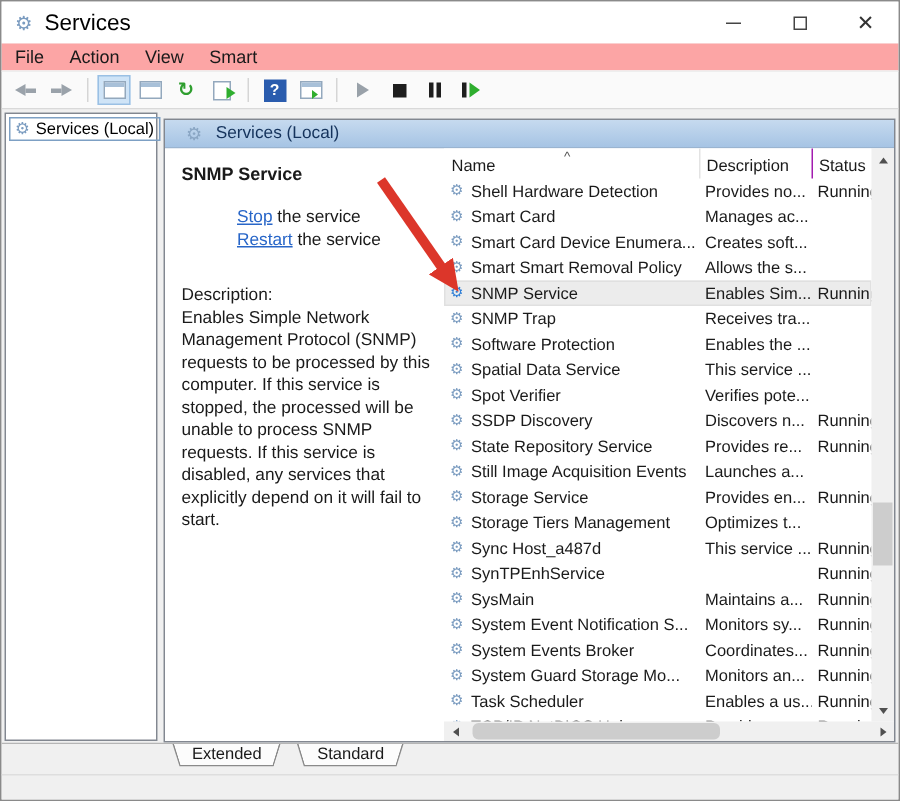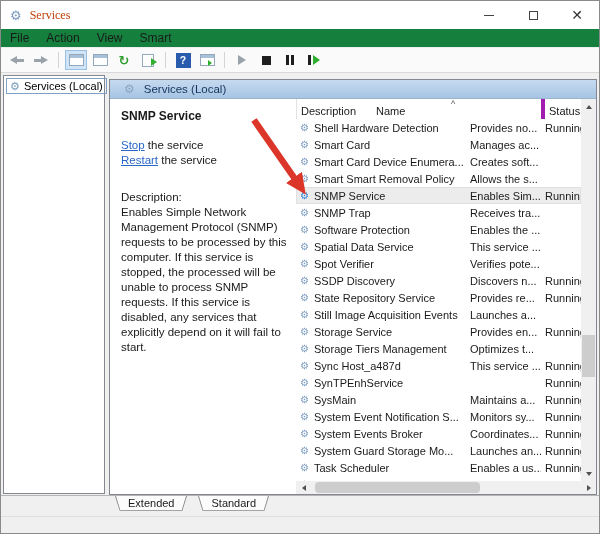--- a/index.html
+++ b/index.html
@@ -6,29 +6,29 @@
     --link:#2866c8; --band1:#c6daef; --band2:#a6c4e4;
     --gear:#7b9cc0; --gear-sel:#2f7fd6; --arrow:#dc362a;
   }
   *{margin:0;padding:0;box-sizing:border-box;}
   body{font-family:"Liberation Sans",sans-serif;background:#fff;}
   .window{width:600px;height:534px;border:1px solid #8a8a8a;background:#f0f0f0;position:relative;overflow:hidden;}
 
   
   .titlebar{height:28px;background:#fff;display:flex;align-items:center;padding-left:9px;}
   .title-gear{font-size:13px;color:var(--gear);line-height:1;}
-  .title-text{font-size:12px;color:#c2410c;margin-left:8px;font-family:Liberation Serif, serif;}
+  .title-text{font-size:15px;color:#000000;margin-left:8px;}
   .win-controls{margin-left:auto;display:flex;height:100%;}
   .wc{width:44px;height:100%;display:flex;align-items:center;justify-content:center;cursor:default;}
   .min-glyph{width:10px;border-top:1px solid #444;display:inline-block;}
   .max-glyph{width:9px;height:9px;border:1px solid #444;display:inline-block;}
   .close-glyph{font-size:14px;color:#333;line-height:1;}
 
   
-  .menubar{height:18px;background:#15803d;display:flex;align-items:center;gap:17px;padding-left:9px;font-size:12px;color:#1a1a1a;}
+  .menubar{height:18px;background:#fca5a5;display:flex;align-items:center;gap:17px;padding-left:9px;font-size:12px;color:#1a1a1a;}
   .menu-item{cursor:default;}
 
   
   .toolbar{height:26px;background:#fafafa;border-top:1px solid #eee;border-bottom:1px solid #d9d9d9;display:flex;align-items:center;padding-left:5px;gap:2px;}
   .tb-btn{width:22px;height:20px;display:flex;align-items:center;justify-content:center;}
   .tb-btn.active{background:#cfe4f7;border:1px solid #9ac0e4;}
   .tb-sep{width:1px;height:16px;background:#d5d5d5;margin:0 4px;}
   .i-arrow{position:relative;width:14px;height:9px;}
   .i-arrow::before{content:"";position:absolute;top:0;width:0;height:0;border-top:4.5px solid transparent;border-bottom:4.5px solid transparent;}
   .i-arrow::after{content:"";position:absolute;top:3px;width:7px;height:3.5px;background:#9aa2aa;}
@@ -60,32 +60,32 @@
 
   .right-panel{position:absolute;left:108px;top:6px;right:2px;bottom:0;border:1px solid #828790;background:#fff;display:flex;flex-direction:column;}
   .band{height:19px;background:linear-gradient(var(--band1),var(--band2));border-bottom:1px solid #9ab4d0;display:flex;align-items:center;padding-left:14px;gap:9px;flex:0 0 auto;}
   .band .gear{font-size:12px;color:#8aa6c4;}
   .band-title{font-size:11.5px;color:#15335c;}
   .content{flex:1;display:flex;min-height:0;background:#fff;}
 
   
   .ext-pane{width:186px;flex:0 0 auto;padding:10px 8px 0 11px;font-size:11.5px;color:#1a1a1a;}
   .svc-title{font-weight:bold;font-size:12px;}
-  .svc-links{margin-top:15px;line-height:15px;}
+  .svc-links{margin-top:15px;line-height:15px;margin-left:37px;}
   .link{color:var(--link);text-decoration:underline;cursor:pointer;}
   .desc-label{margin-top:22px;line-height:15px;}
   .desc-text{line-height:15px;width:172px;}
 
   
   .list{flex:1;position:relative;min-width:0;}
   .lv-header{position:absolute;top:0;left:0;right:15px;height:20px;font-size:11px;color:#1a1a1a;display:flex;background:#fff;}
   .hcell{display:flex;align-items:flex-end;padding-bottom:2px;}
   .hname{width:170px;padding-left:5px;position:relative;}
   .hdesc{width:75px;border-left:1px solid #e3e3e3;padding-left:4px;}
-  .hstatus{flex:1;border-left:4px solid #a21caf;padding-left:4px;}
+  .hstatus{flex:1;border-left:1px solid #a21caf;padding-left:4px;}
   .sort{position:absolute;left:80px;top:0px;font-size:9px;color:#555;}
   .lv-rows{position:absolute;top:20px;bottom:13px;left:0;right:15px;overflow:hidden;}
   .lv-row{display:flex;height:17px;align-items:center;font-size:11px;color:#1a1a1a;}
   .lv-row.selected{background:#ececec;outline:1px solid #e0e0e0;outline-offset:-1px;}
   .cell{white-space:nowrap;overflow:hidden;}
   .cell.name{width:170px;padding-left:4px;display:flex;align-items:center;gap:5px;flex:0 0 auto;}
   .cell.name .gear{font-size:10px;}
   .cell.desc{width:75px;padding-left:4px;flex:0 0 auto;}
   .cell.status{flex:1;padding-left:4px;}
 
@@ -209,25 +209,25 @@
           <div class="svc-links">
             <div><a class="link">Stop</a><span> the service</span></div>
             <div><a class="link">Restart</a><span> the service</span></div>
           </div>
           <div class="desc-label">Description:</div>
           <div class="desc-text">Enables Simple Network Management Protocol (SNMP) requests to be processed by this computer. If this service is stopped, the processed will be unable to process SNMP requests. If this service is disabled, any services that explicitly depend on it will fail to start.</div>
         </div>
 
         <div class="list">
           <div class="lv-header">
-            <span class="hcell hdesc">Description</span>
             <span class="hcell hname">
               <span>Name</span>
               <span class="sort">^</span>
             </span>
+            <span class="hcell hdesc">Description</span>
             <span class="hcell hstatus">Status</span>
           </div>
           <div class="lv-rows">
               <div class="lv-row">
                 <span class="cell name">
                   <span class="gear">⚙</span>
                   <span>Shell Hardware Detection</span>
                 </span>
                 <span class="cell desc">Provides no...</span>
                 <span class="cell status">Running</span>
@@ -374,21 +374,21 @@
                   <span>System Events Broker</span>
                 </span>
                 <span class="cell desc">Coordinates...</span>
                 <span class="cell status">Running</span>
               </div>
               <div class="lv-row">
                 <span class="cell name">
                   <span class="gear">⚙</span>
                   <span>System Guard Storage Mo...</span>
                 </span>
-                <span class="cell desc">Launches an...</span>
+                <span class="cell desc">Monitors an...</span>
                 <span class="cell status">Running</span>
               </div>
               <div class="lv-row">
                 <span class="cell name">
                   <span class="gear">⚙</span>
                   <span>Task Scheduler</span>
                 </span>
                 <span class="cell desc">Enables a us...</span>
                 <span class="cell status">Running</span>
               </div>

